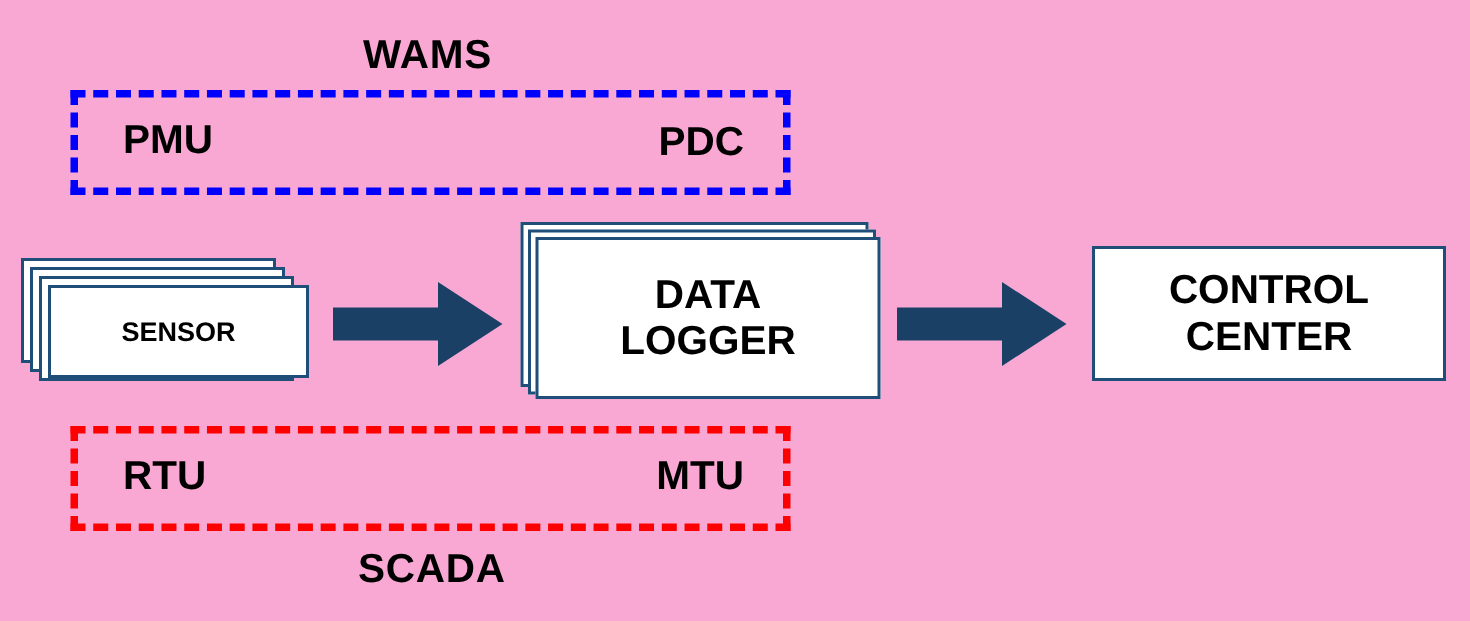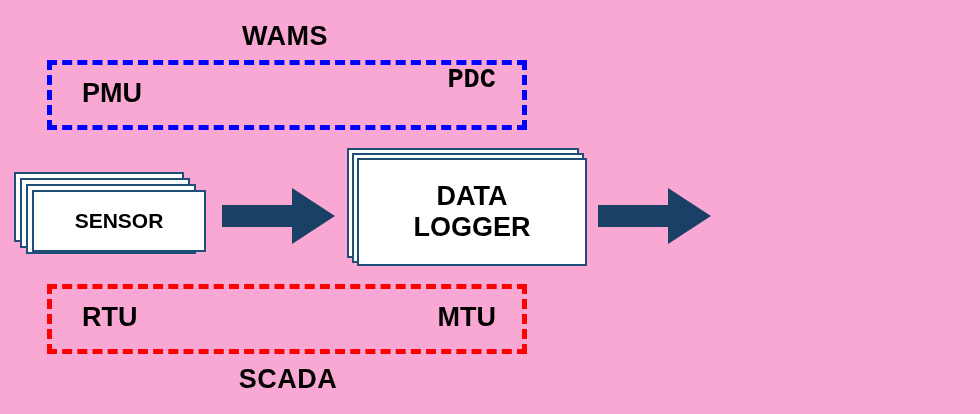--- a/index.html
+++ b/index.html
@@ -70,36 +70,36 @@
     justify-content: center;
   }
   .node-label {
     font-size: 27px;
     font-weight: bold;
     color: #000000;
     text-align: center;
     line-height: 1.15;
     white-space: pre-line;
   }
-  .node-label.sensor { font-size: 21px; }
+  .node-label.sensor { font-size: 18px; }
 
   
   .block-arrow { position: absolute; }
   .block-arrow svg { display: block; }
 </style>
 </head>
 <body>
 
 <div id="diagram">
 
   <div class="abs group-label" style="left:205px; top:23px; width:160px;">WAMS</div>
 
   <div class="abs dashed-box wams" style="left:47px; top:60px; width:480px; height:70px;">
     <div class="dashed-item" style="left:30px; top:15px;">PMU</div>
-    <div class="dashed-item" style="right:26px; top:2px;font-family:Liberation Mono, monospace;">PDC</div>
+    <div class="dashed-item" style="right:26px; top:16px;">PDC</div>
   </div>
 
   <div class="abs" style="left:0px; top:0px;">
     <div class="node-layer" style="left:14px;  top:172px; width:170px; height:70px;"></div>
     <div class="node-layer" style="left:20px;  top:178px; width:170px; height:70px;"></div>
     <div class="node-layer" style="left:26px;  top:184px; width:170px; height:70px;"></div>
     <div class="node-front" style="left:32px;  top:190px; width:174px; height:62px;">
       <span class="node-label sensor">SENSOR</span>
     </div>
   </div>
@@ -118,20 +118,24 @@
 LOGGER</span>
     </div>
   </div>
 
   <div class="block-arrow" style="left:598px; top:186px;">
     <svg width="114" height="60" viewBox="0 0 114 60" aria-hidden="true">
       <polygon points="0,19 70,19 70,2 113,30 70,58 70,41 0,41" fill="#1a4066"></polygon>
     </svg>
   </div>
 
+  <div class="node-front" style="left:728px; top:164px; width:236px; height:90px;">
+    <span class="node-label">CONTROL
+CENTER</span>
+  </div>
 
   <div class="abs dashed-box scada" style="left:47px; top:284px; width:480px; height:70px;">
     <div class="dashed-item" style="left:30px; top:15px;">RTU</div>
     <div class="dashed-item" style="right:26px; top:15px;">MTU</div>
   </div>
 
   <div class="abs group-label" style="left:208px; top:366px; width:160px;">SCADA</div>
 
 </div>
 

